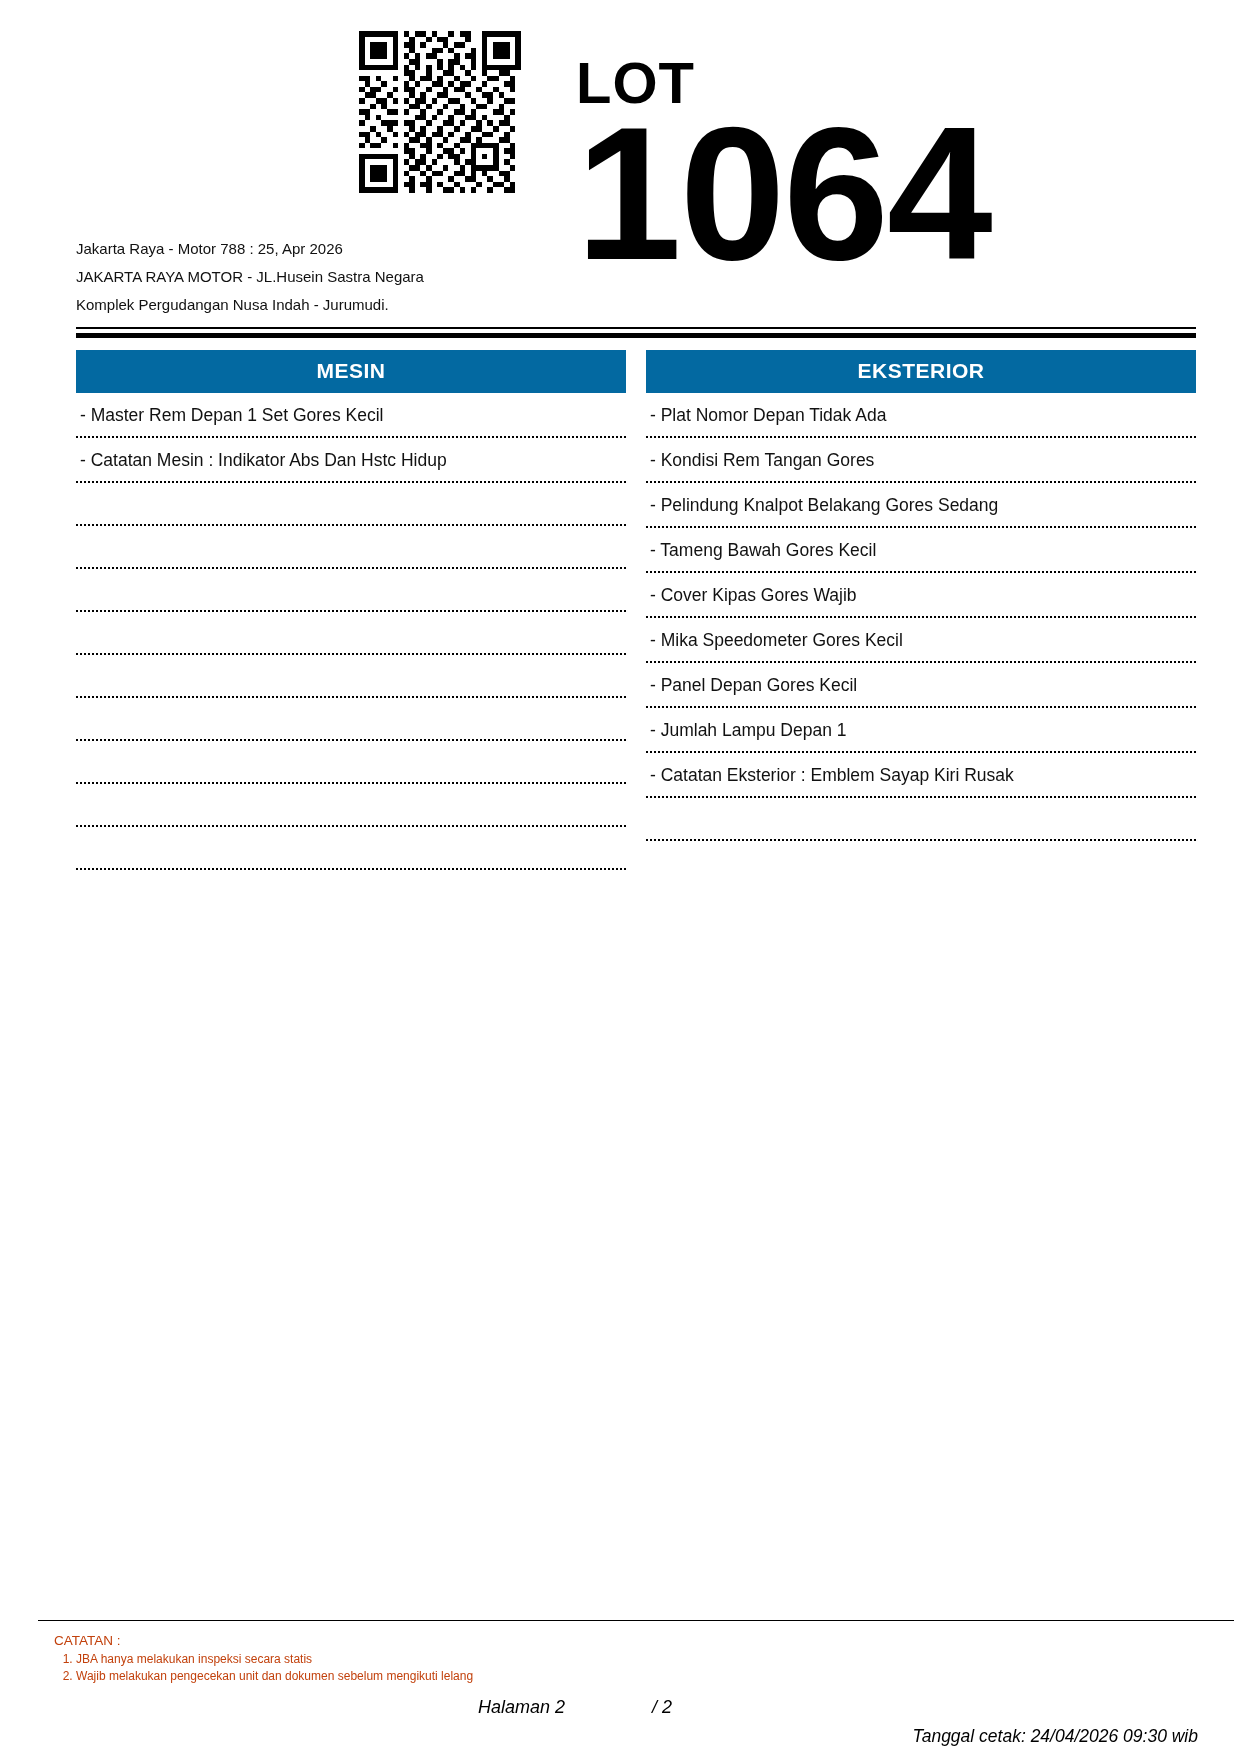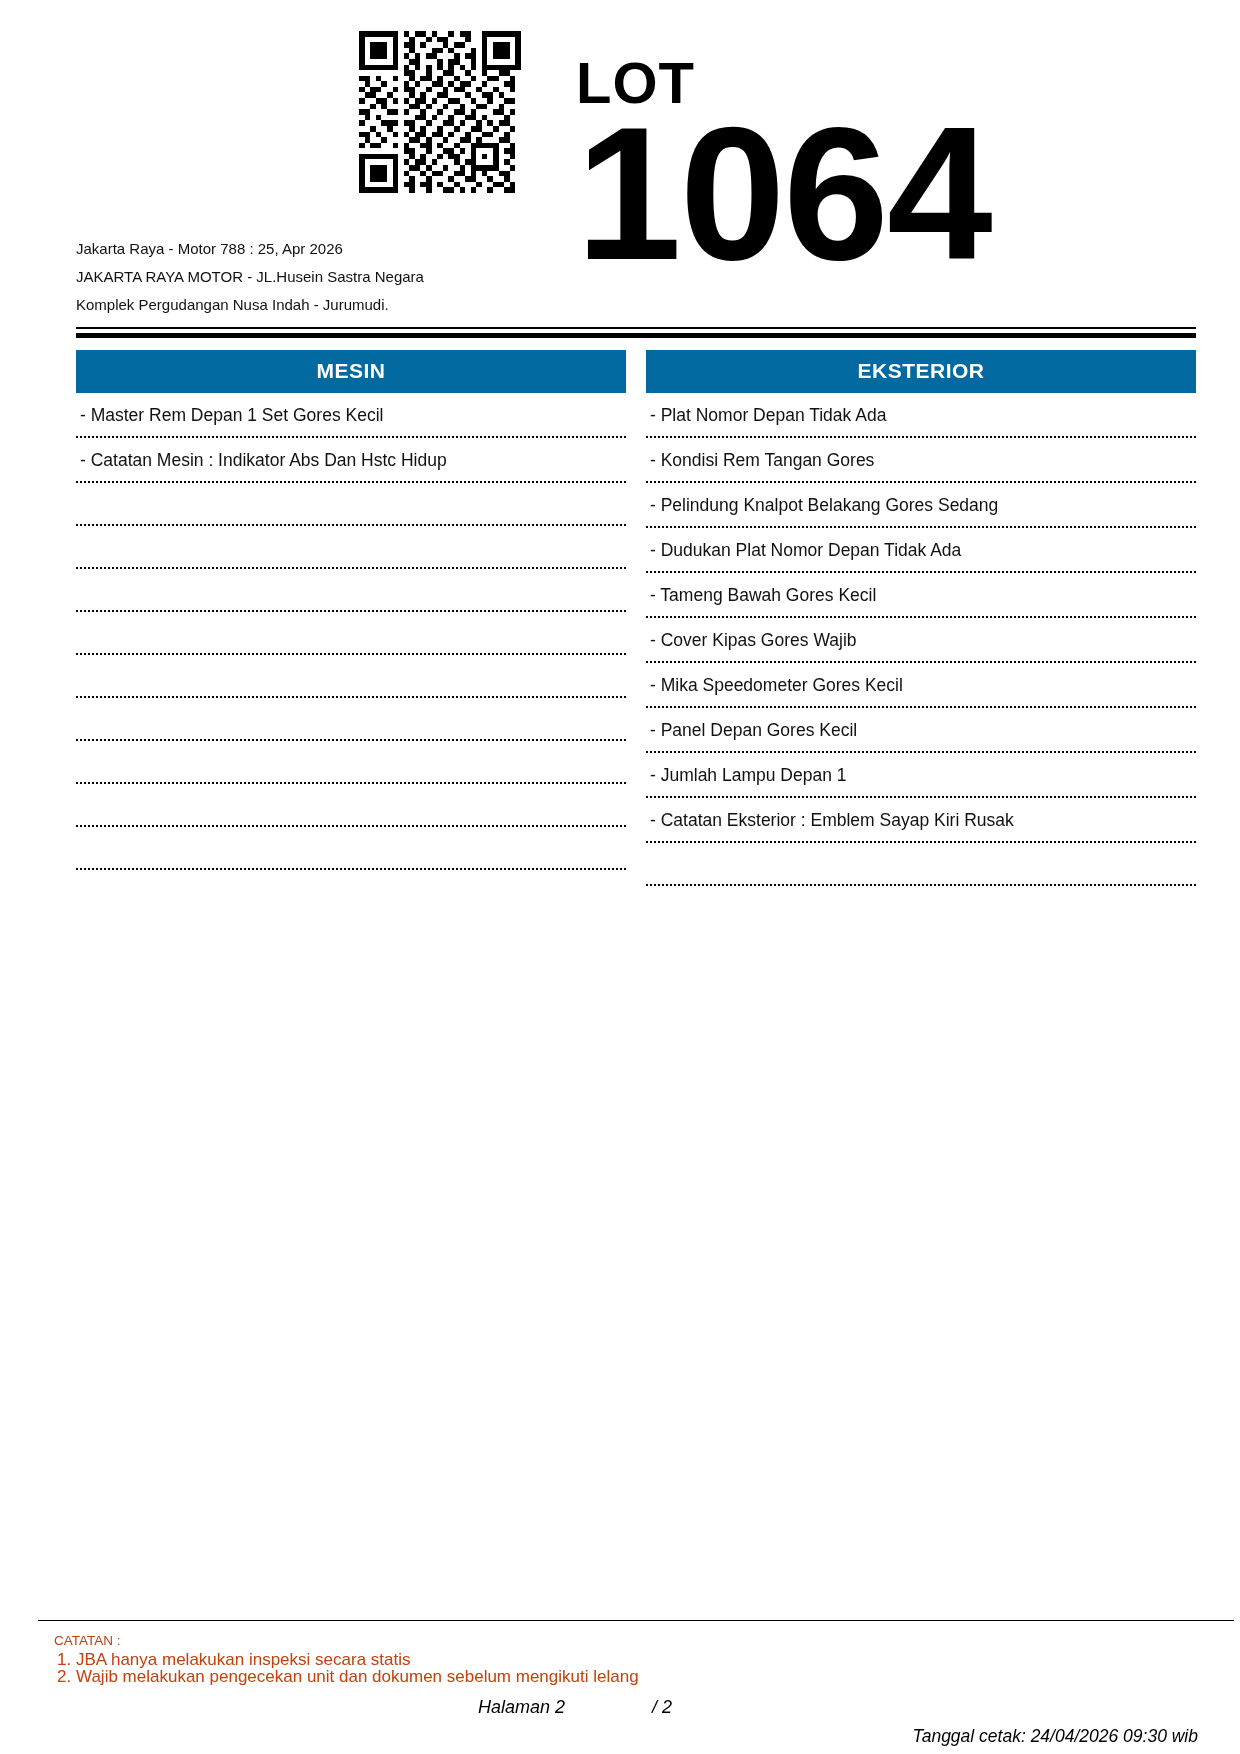--- a/index.html
+++ b/index.html
@@ -140,21 +140,21 @@
     top: 1632px;
     font-size: 13px;
     line-height: 18px;
     color: #c2410c;
   }
   .catatan .c-title { font-size: 13.5px; }
   .catatan ol {
     margin: 1px 0 0 0;
     padding-left: 22px;
   }
-  .catatan li { font-size: 17px; line-height: 17px; }
+  .catatan li { font-size: 12px; line-height: 17px; }
 
   .footer-bottom {
     position: absolute;
     left: 0;
     top: 1697px;
     width: 1240px;
     height: 40px;
     font-style: italic;
   }
   .page-num {
@@ -454,21 +454,20 @@
       <div class="row empty"></div>
       <div class="row empty"></div>
       <div class="row empty"></div>
     </div>
 
     <div class="col">
       <div class="col-head">EKSTERIOR</div>
       <div class="row">- Plat Nomor Depan Tidak Ada</div>
       <div class="row">- Kondisi Rem Tangan Gores</div>
       <div class="row">- Pelindung Knalpot Belakang Gores Sedang</div>
-      <div class="row">- Dudukan Plat Nomor Depan Tidak Ada</div>
       <div class="row">- Tameng Bawah Gores Kecil</div>
       <div class="row">- Cover Kipas Gores Wajib</div>
       <div class="row">- Mika Speedometer Gores Kecil</div>
       <div class="row">- Panel Depan Gores Kecil</div>
       <div class="row">- Jumlah Lampu Depan 1</div>
       <div class="row">- Catatan Eksterior :  Emblem Sayap Kiri Rusak</div>
       <div class="row empty"></div>
     </div>
 
   </div>

